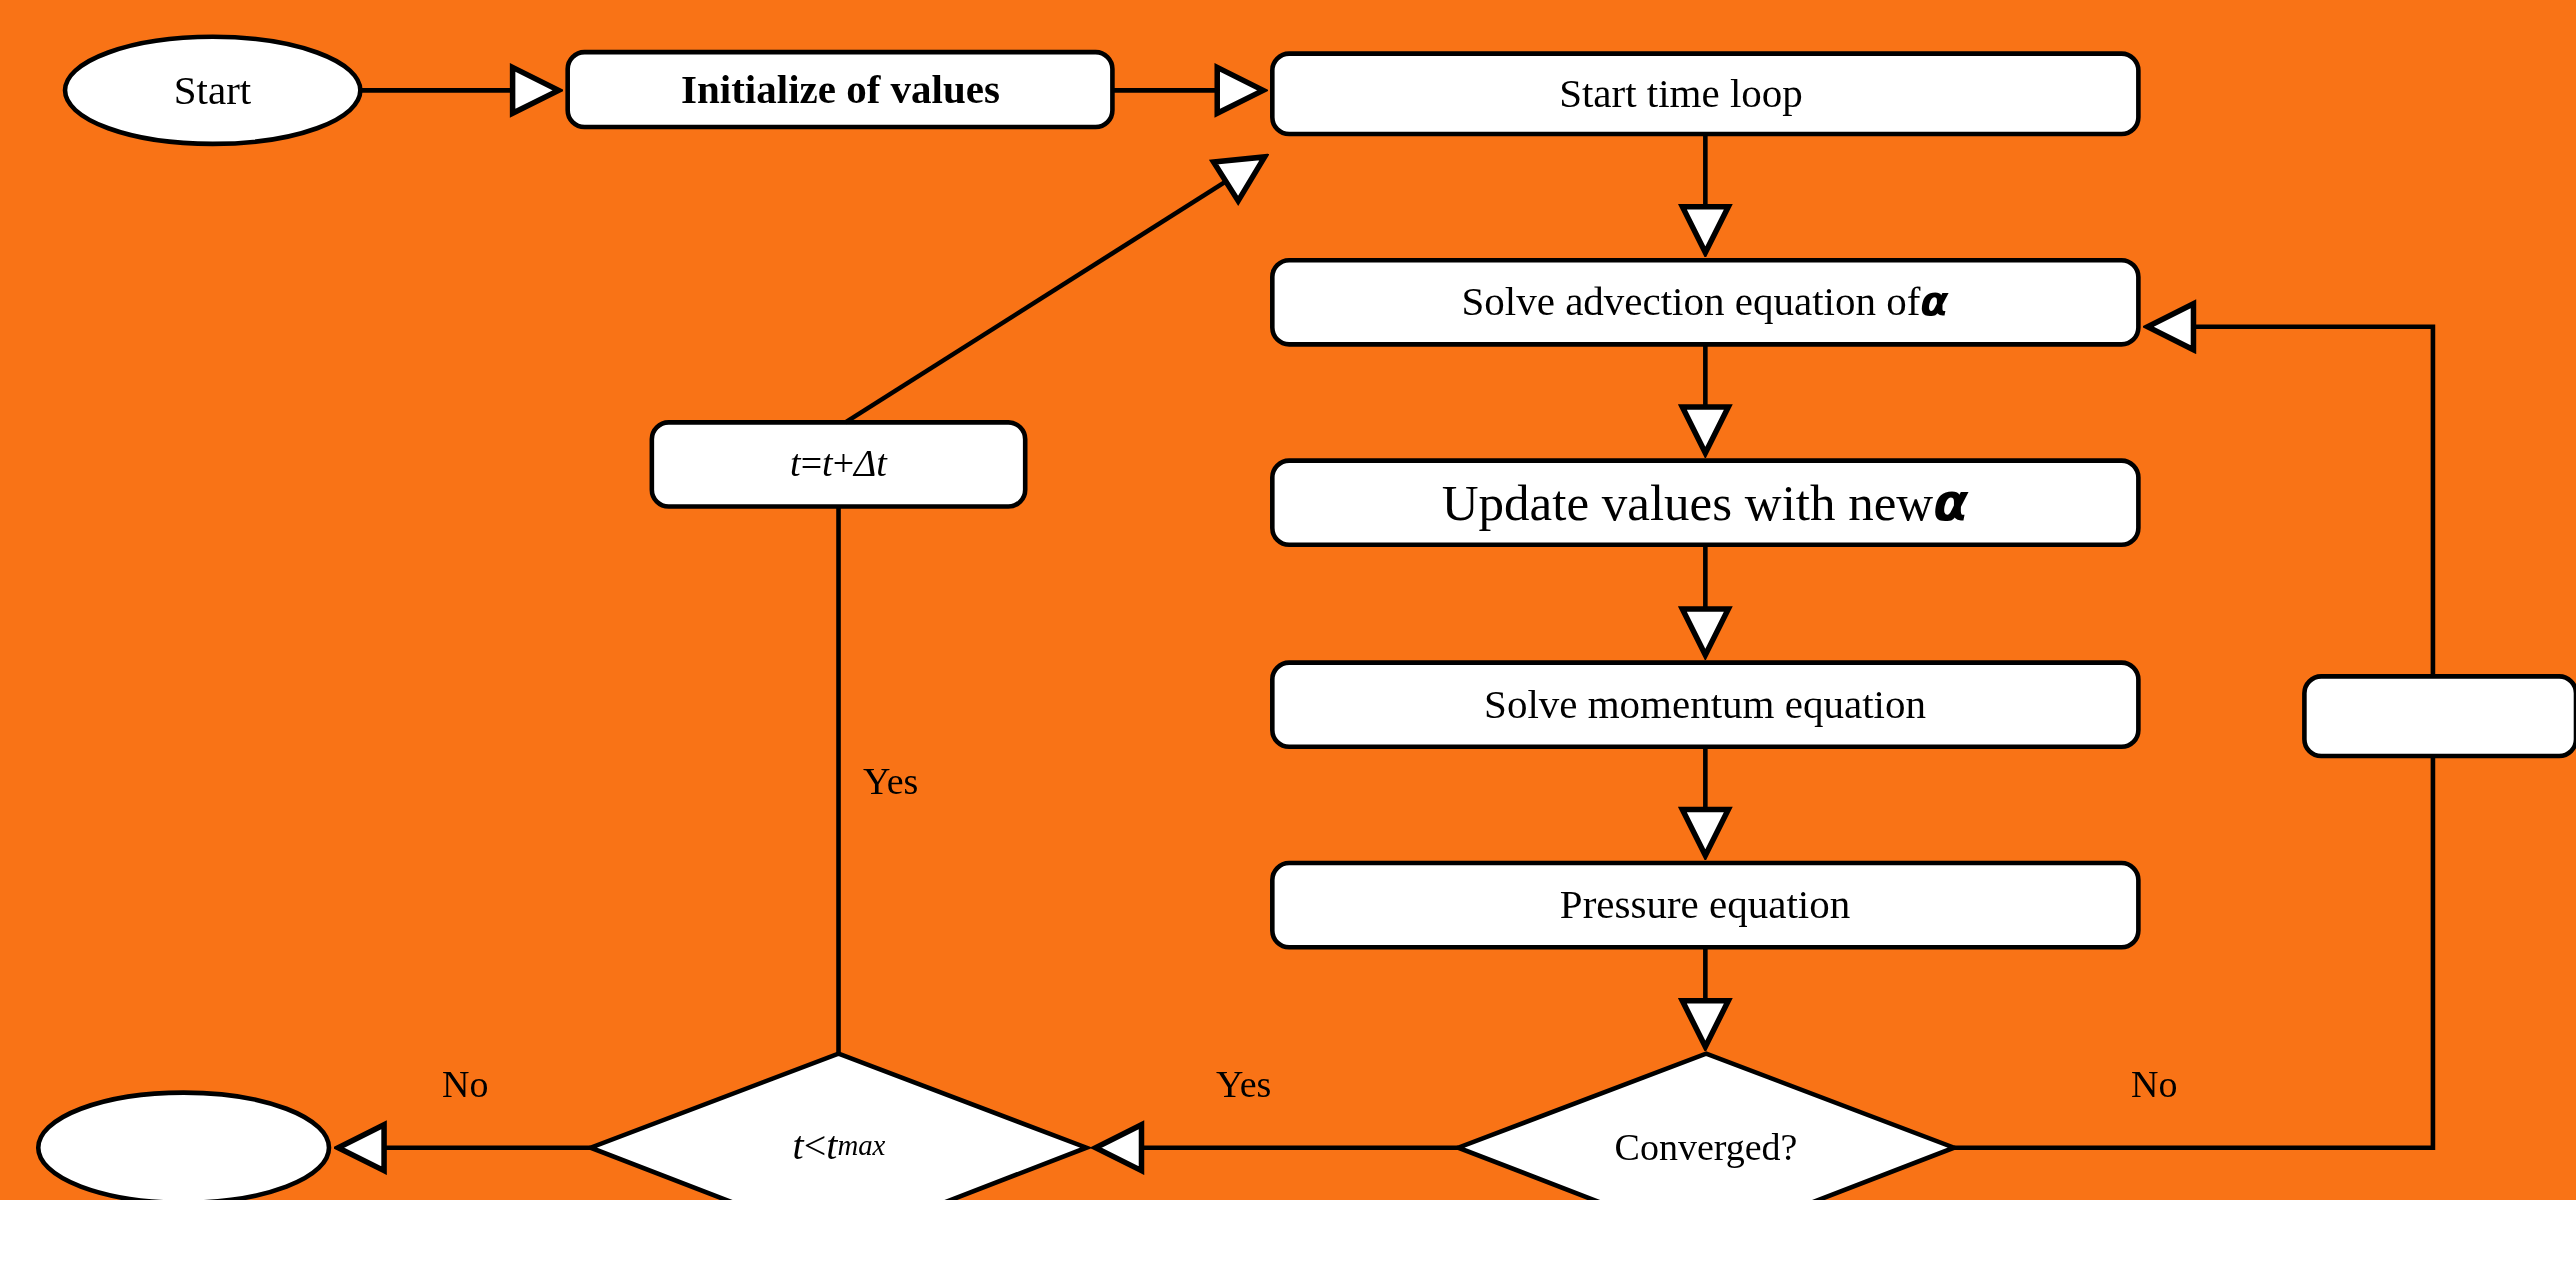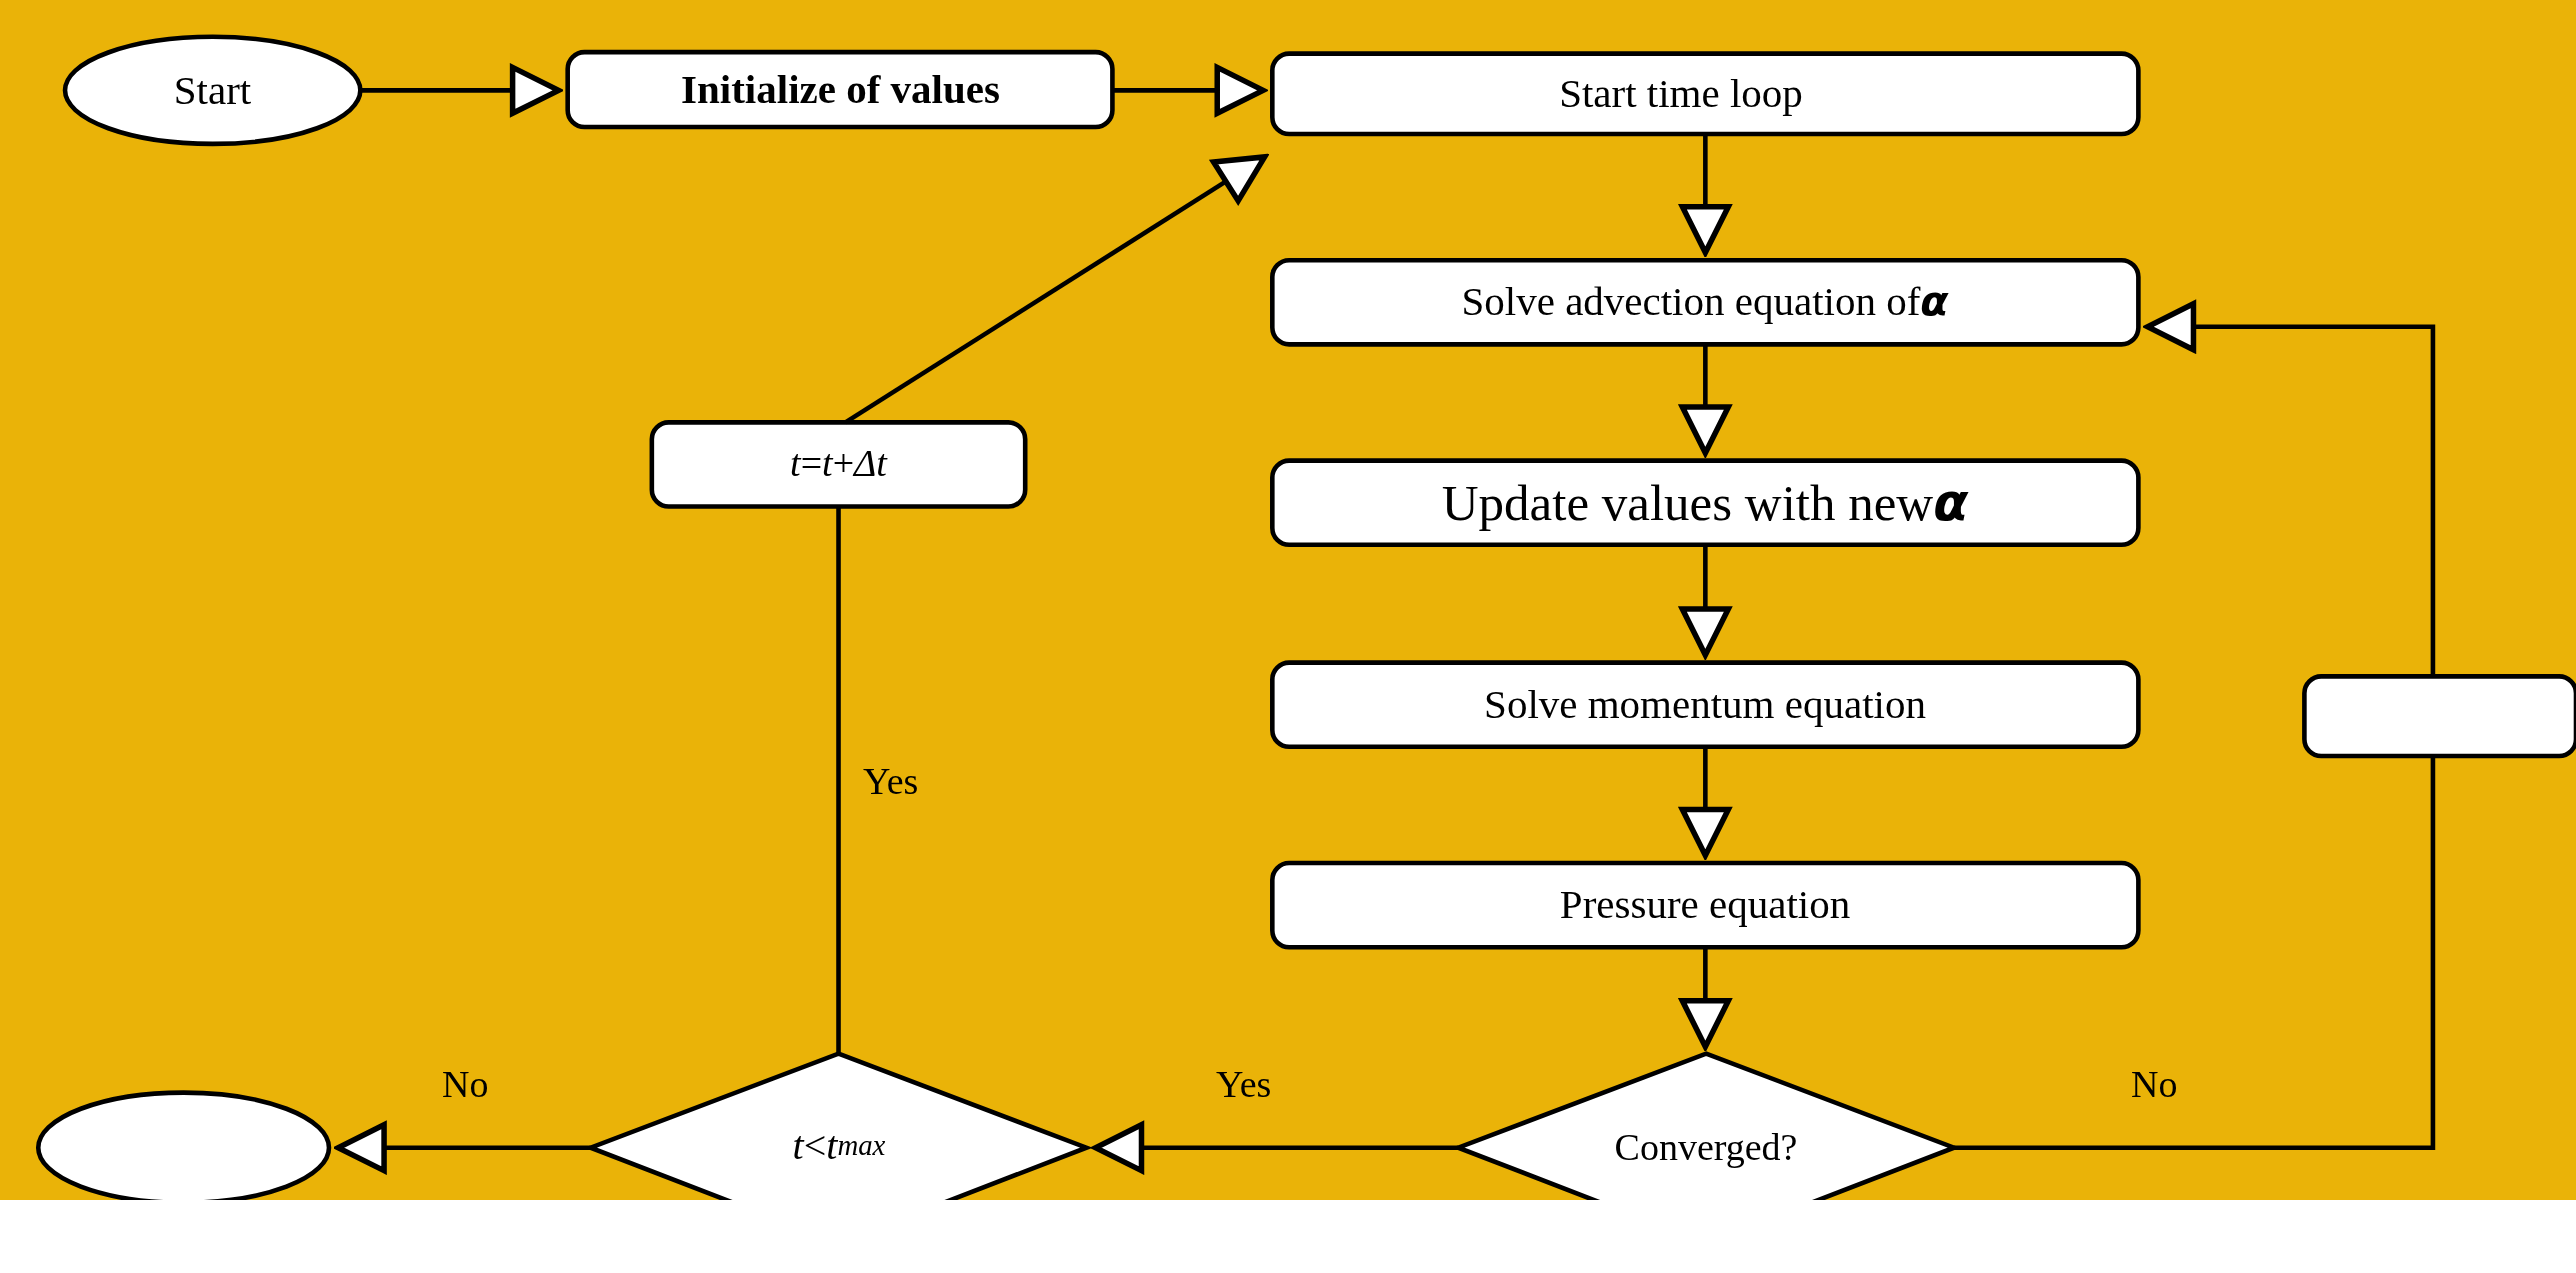--- a/index.html
+++ b/index.html
@@ -8,21 +8,21 @@
     padding: 0;
     background: #ffffff;
   }
   body {
     font-family: "Liberation Serif", "DejaVu Serif", serif;
   }
   #canvas {
     position: relative;
     width: 2576px;
     height: 1200px;
-    background: #eab308;
+    background: #f97316;
     overflow: hidden;
   }
   svg.layer {
     position: absolute;
     left: 0;
     top: 0;
     width: 2576px;
     height: 1274px;
   }
   .node-text {

